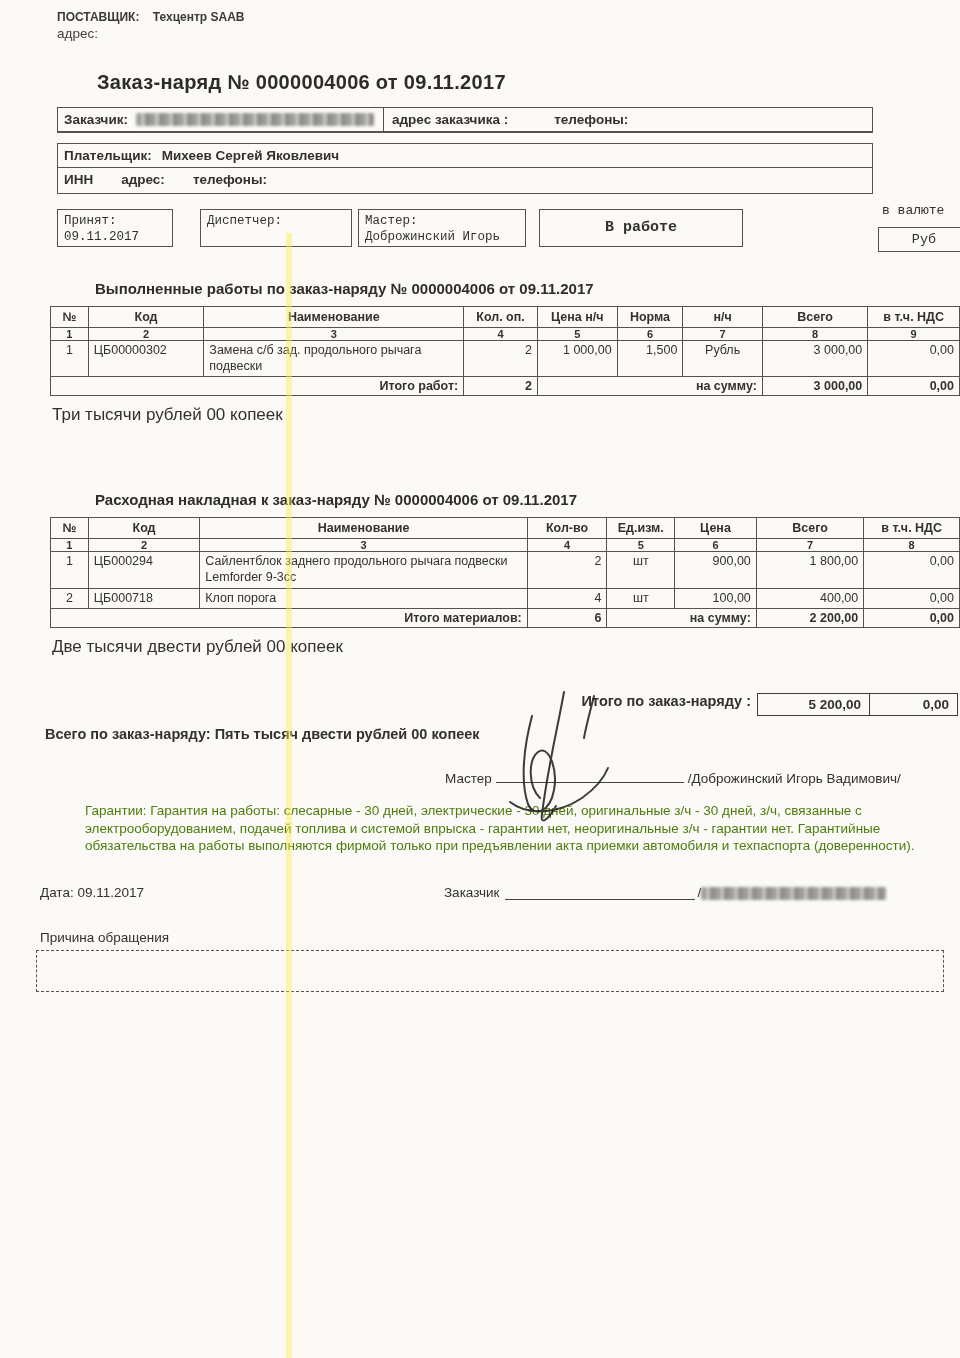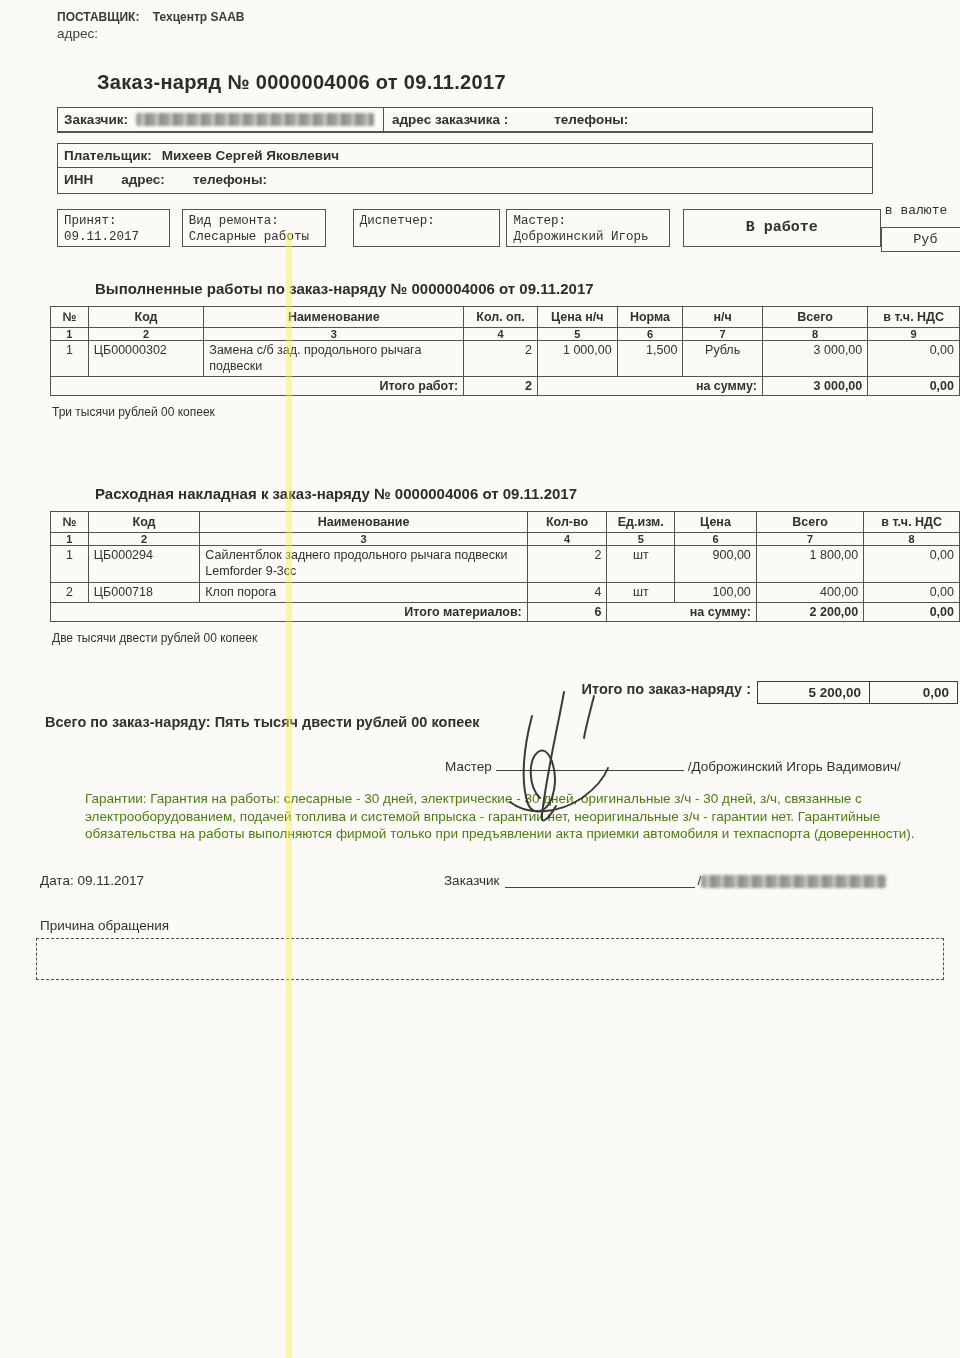--- a/index.html
+++ b/index.html
@@ -55,21 +55,21 @@
   .doc-table { border-collapse:collapse; margin:9px 0 0 50px; table-layout:fixed; }
   .doc-table td, .doc-table th { border:1px solid #56534e; padding:2px 5px; font-size:12.5px;
     overflow:hidden; vertical-align:top; }
   .doc-table th { font-weight:bold; text-align:center; padding:3px 2px; white-space:nowrap; }
   .nums td { text-align:center; font-size:11px; padding:0 2px; font-weight:bold; }
   .r { text-align:right; white-space:nowrap; }
   .c { text-align:center; }
   .b { font-weight:bold; }
   .name-cell { line-height:1.25; }
 
-  .words { margin:9px 0 0 52px; font-size:12px; }
+  .words { margin:9px 0 0 52px; font-size:17px; }
   .gap-lg { margin-top:66px; }
 
   .grand-row { display:flex; justify-content:flex-end; margin:36px 2px 0 0; }
   .grand-label { font-weight:bold; font-size:14.5px; margin-right:6px; }
   .grand-box { border-collapse:collapse; }
   .grand-box td { border:1px solid #3f3d39; font-weight:bold; font-size:13.5px; text-align:right; padding:3px 8px; }
   .grand-sum { width:112px; } .grand-vat { width:88px; }
 
   .total-words { margin:10px 0 0 45px; font-weight:bold; font-size:14.5px; }
 
@@ -129,24 +129,20 @@
   </div>
   <div class="inn-row">
     <span class="sp">ИНН</span><span class="sp">адрес:</span><span>телефоны:</span>
   </div>
 </div>
 
 <div class="status-row">
   <div class="sbox sb1">
     <div>Принят:</div>
     <div>09.11.2017</div>
-  </div>
-  <div class="sbox sb2">
-    <div>Вид ремонта:</div>
-    <div>Слесарные работы</div>
   </div>
   <div class="sbox sb3">
     <div>Диспетчер:</div>
   </div>
   <div class="sbox sb4">
     <div>Мастер:</div>
     <div>Доброжинский Игорь</div>
   </div>
   <div class="sbox sb-status">В работе</div>
   <div class="currency">

